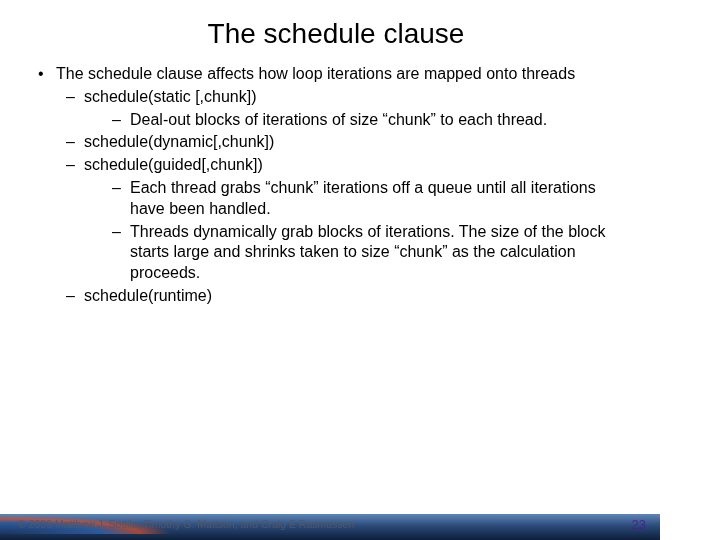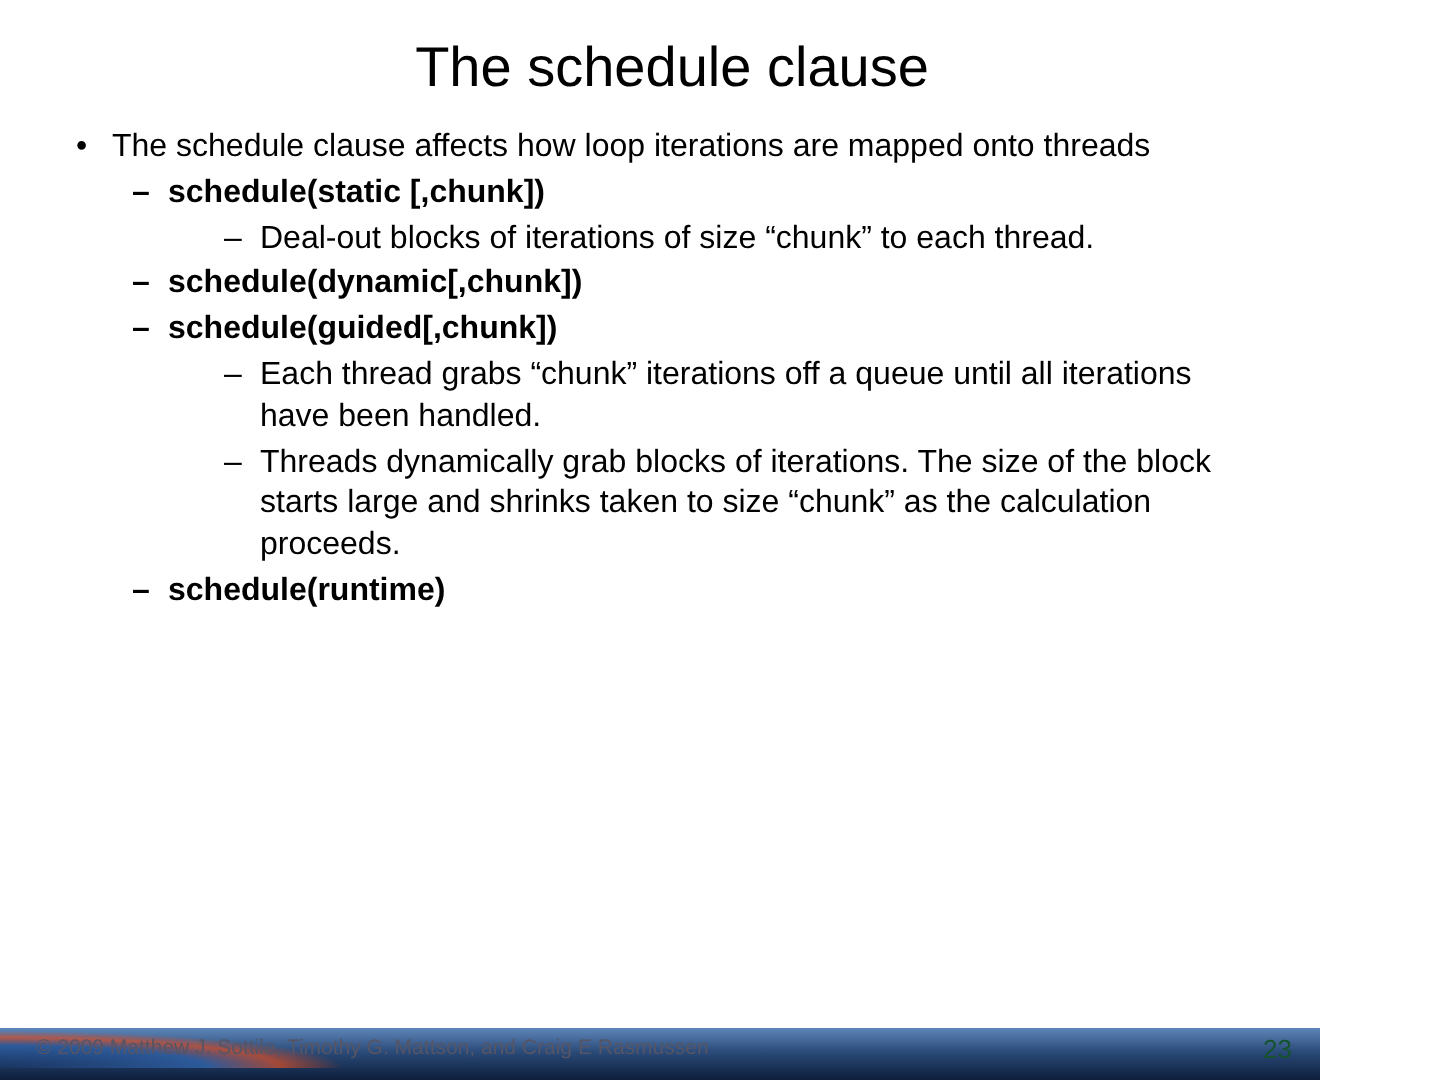--- a/index.html
+++ b/index.html
@@ -6,26 +6,26 @@
 .slide{width:672px;height:540px;position:relative}
 .title{font-size:28px;font-weight:400;text-align:center;padding:18px 0 10px}
 .content{padding:0 34px;font-size:16px;line-height:1.3}
 ul{margin:4px;padding-left:0;list-style:none}
 li{position:relative;padding-left:18px;margin-bottom:2px}
 .bullet::before{content:"•";position:absolute;left:0;top:0}
 .dash::before{content:"–";position:absolute;left:0;top:0}
 .l0{margin-left:0}
 .l1{margin-left:28px}
 .l2{margin-left:74px}
-.bold{font-weight:700}
+.bold{font-weight:400}
 .foot{position:absolute;bottom:0;left:0;right:12px;height:54px}
 .footbar{position:absolute;bottom:0;left:0;right:0;height:54px;background:linear-gradient(to bottom,rgba(255,255,255,0) 0%,rgba(255,255,255,0) 28px,#5e86b8 28px,#2a4a78 40px,#0d1e3a 54px)}
 .footwave{position:absolute;left:0;bottom:6px;width:280px;height:48px;background:radial-gradient(ellipse 260px 28px at 0% 100%,#1a3460 0%,#2c5a9a 40%,rgba(220,80,40,0.7) 54%,rgba(255,255,255,0) 66%)}
 .copy{position:absolute;left:18px;bottom:10px;font-size:10.5px;color:#556}
-.pgnum{position:absolute;right:14px;bottom:8px;font-size:13px;color:#14532d}
+.pgnum{position:absolute;right:14px;bottom:8px;font-size:13px;color:#4c1d95}
 </style>
 </head>
 <body>
 
 <div class="slide">
   <div class="title">The schedule clause</div>
 
   <div class="content">
     <ul>
       <li class="bullet l0">The schedule clause affects how loop iterations are mapped onto threads</li>

